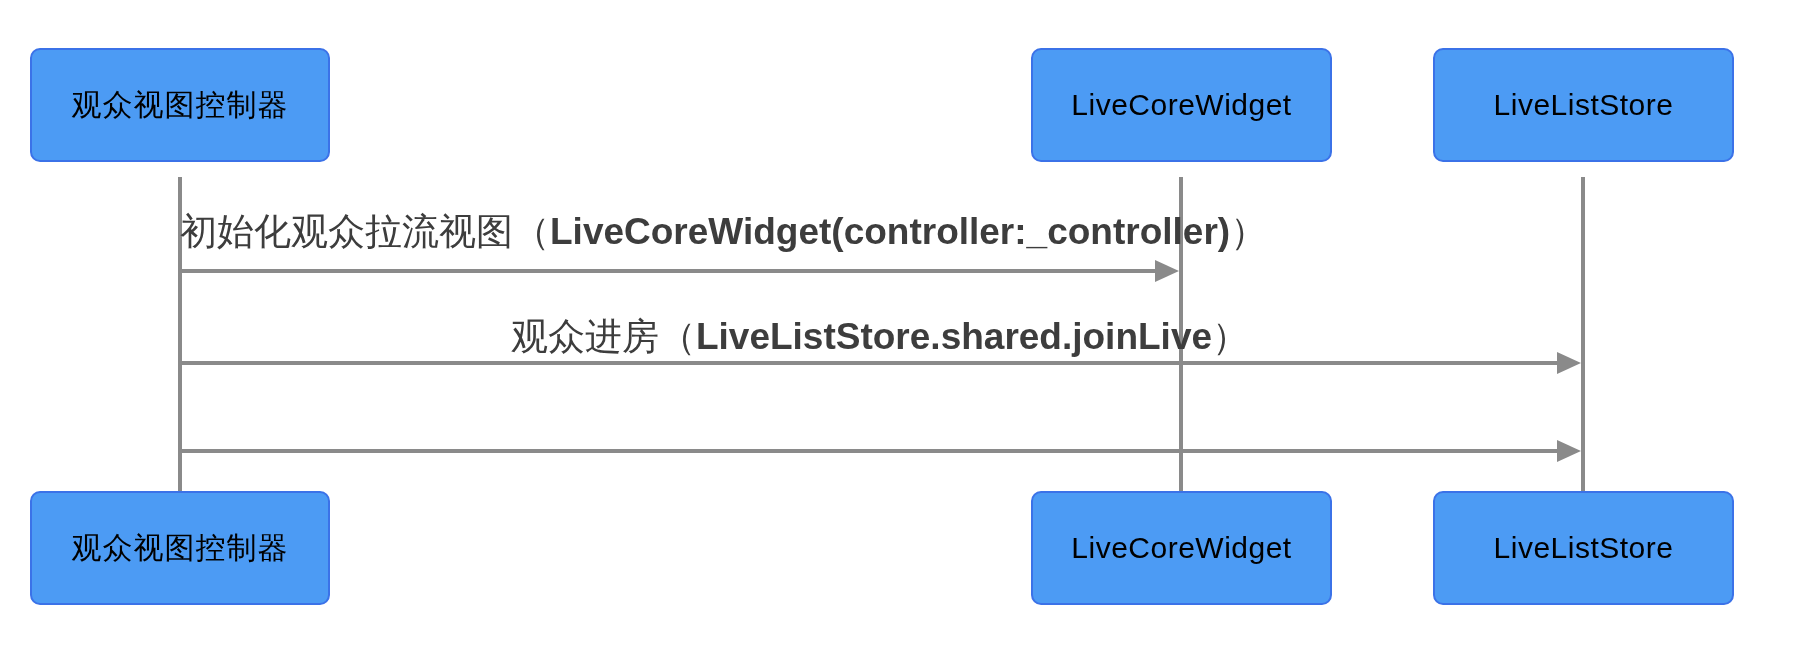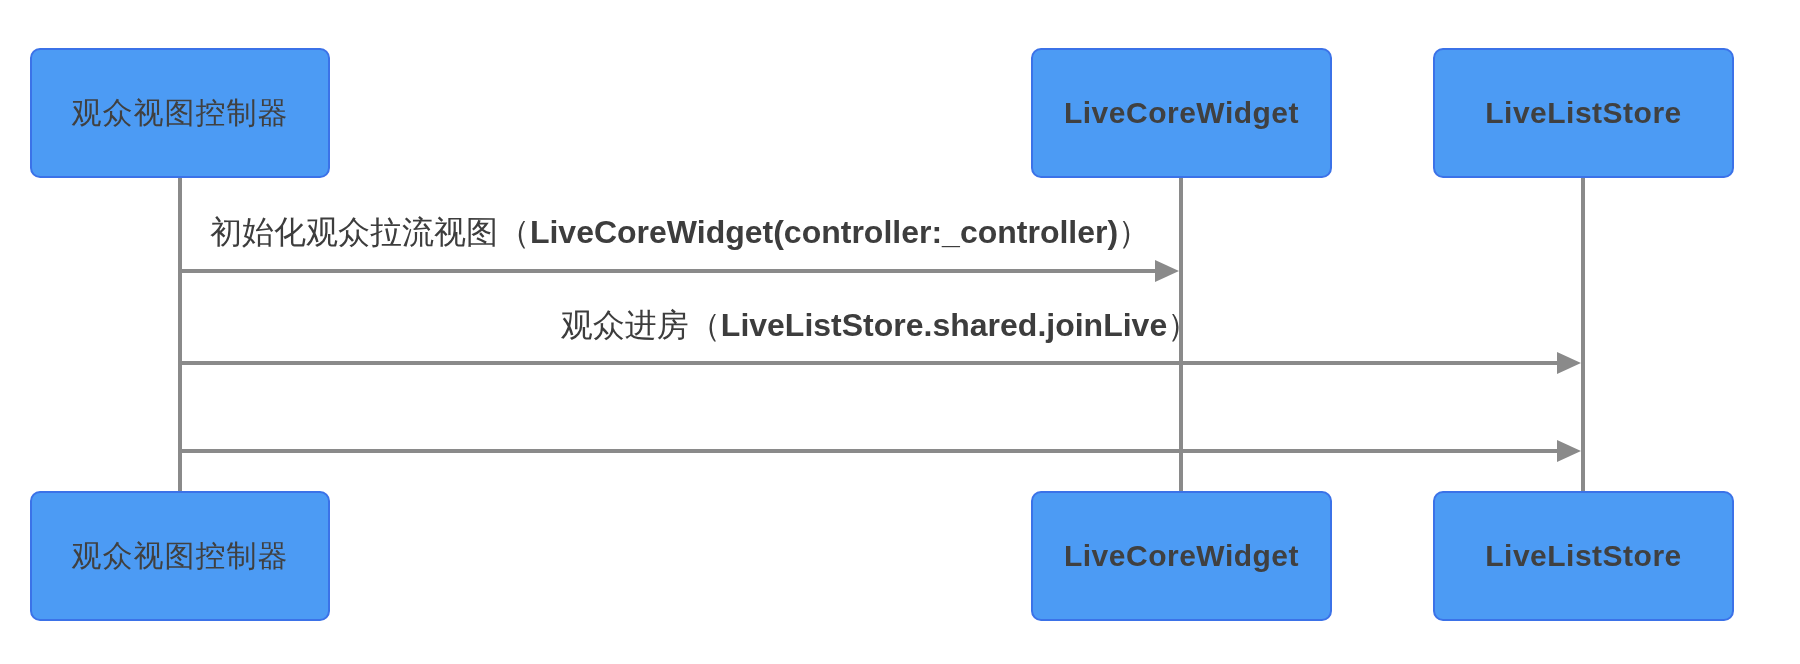--- a/index.html
+++ b/index.html
@@ -14,51 +14,51 @@
   }
   .lifeline {
     position: absolute;
     width: 4px;
     top: 177px;
     height: 316px;
     background: var(--line, #8a8a8a);
   }
   .actor {
     position: absolute;
-    height: 130px;
+    height: 114px;
     background: var(--actor-fill, #4c9bf4);
     border: 2px solid var(--actor-border, #3b72e8);
     border-radius: 10px;
-    color: #404040;
+    color: #000000;
     display: flex;
     align-items: center;
     justify-content: center;
     font-size: 30px;
     letter-spacing: 1px;
   }
-  .actor.latin { font-weight: 700; letter-spacing: 0.5px; }
+  .actor.latin { font-weight: 400; letter-spacing: 0.5px; }
   .arrow-line {
     position: absolute;
     height: 4px;
     background: var(--line, #8a8a8a);
   }
   .arrow-head {
     position: absolute;
     width: 0;
     height: 0;
     border-top: 11px solid transparent;
     border-bottom: 11px solid transparent;
     border-left: 24px solid var(--line, #8a8a8a);
   }
   .msg {
     position: absolute;
     height: 42px;
     line-height: 42px;
     text-align: center;
-    font-size: 32px;
+    font-size: 37px;
     color: var(--msg-text, #3d3d3d);
     white-space: nowrap;
   }
   .msg b { font-weight: 700; }
 </style>
 </head>
 <body>
 
 <div class="stage" style="--actor-fill: #4c9bf4; --actor-border: #3b72e8; --line: #8a8a8a; --msg-text: #3d3d3d; --bg: #ffffff;">
 
@@ -85,21 +85,21 @@
   <div class="actor latin" style="left:1433px; top:491px; width:301px">
     <span>LiveListStore</span>
   </div>
 
   <div class="msg" style="left:180px; top:211px; width:1000px">
     <span>初始化观众拉流视图（</span><b>LiveCoreWidget(controller:_controller)</b><span>）</span>
   </div>
   <div class="arrow-line" style="left:180px; top:269px; width:975px"></div>
   <div class="arrow-head" style="left:1155px; top:260px"></div>
 
-  <div class="msg" style="left:180px; top:304px; width:1400px">
+  <div class="msg" style="left:180px; top:316px; width:1400px">
     <span>观众进房（</span><b>LiveListStore.shared.joinLive</b><span>）</span>
   </div>
   <div class="arrow-line" style="left:180px; top:361px; width:1377px"></div>
   <div class="arrow-head" style="left:1557px; top:352px"></div>
 
   <div class="arrow-line" style="left:180px; top:449px; width:1377px"></div>
   <div class="arrow-head" style="left:1557px; top:440px"></div>
 
 </div>
 

